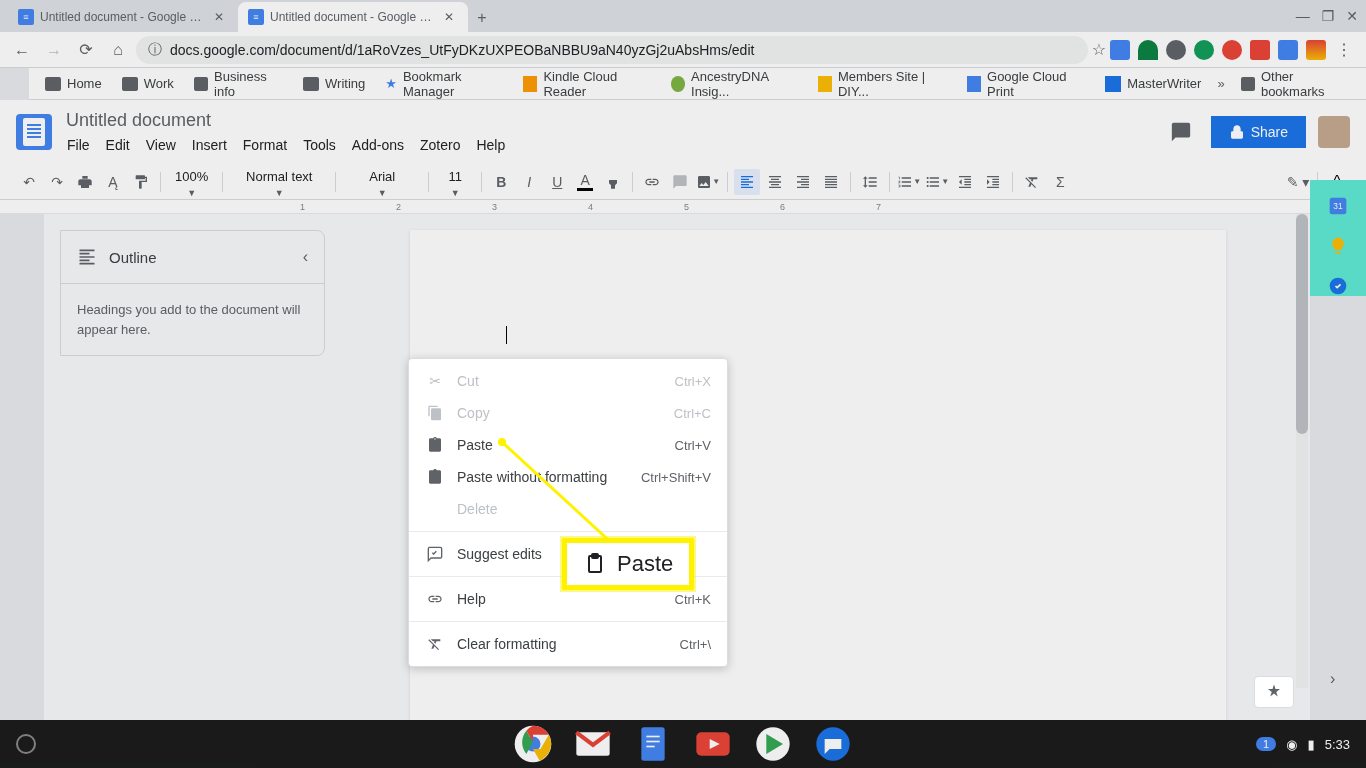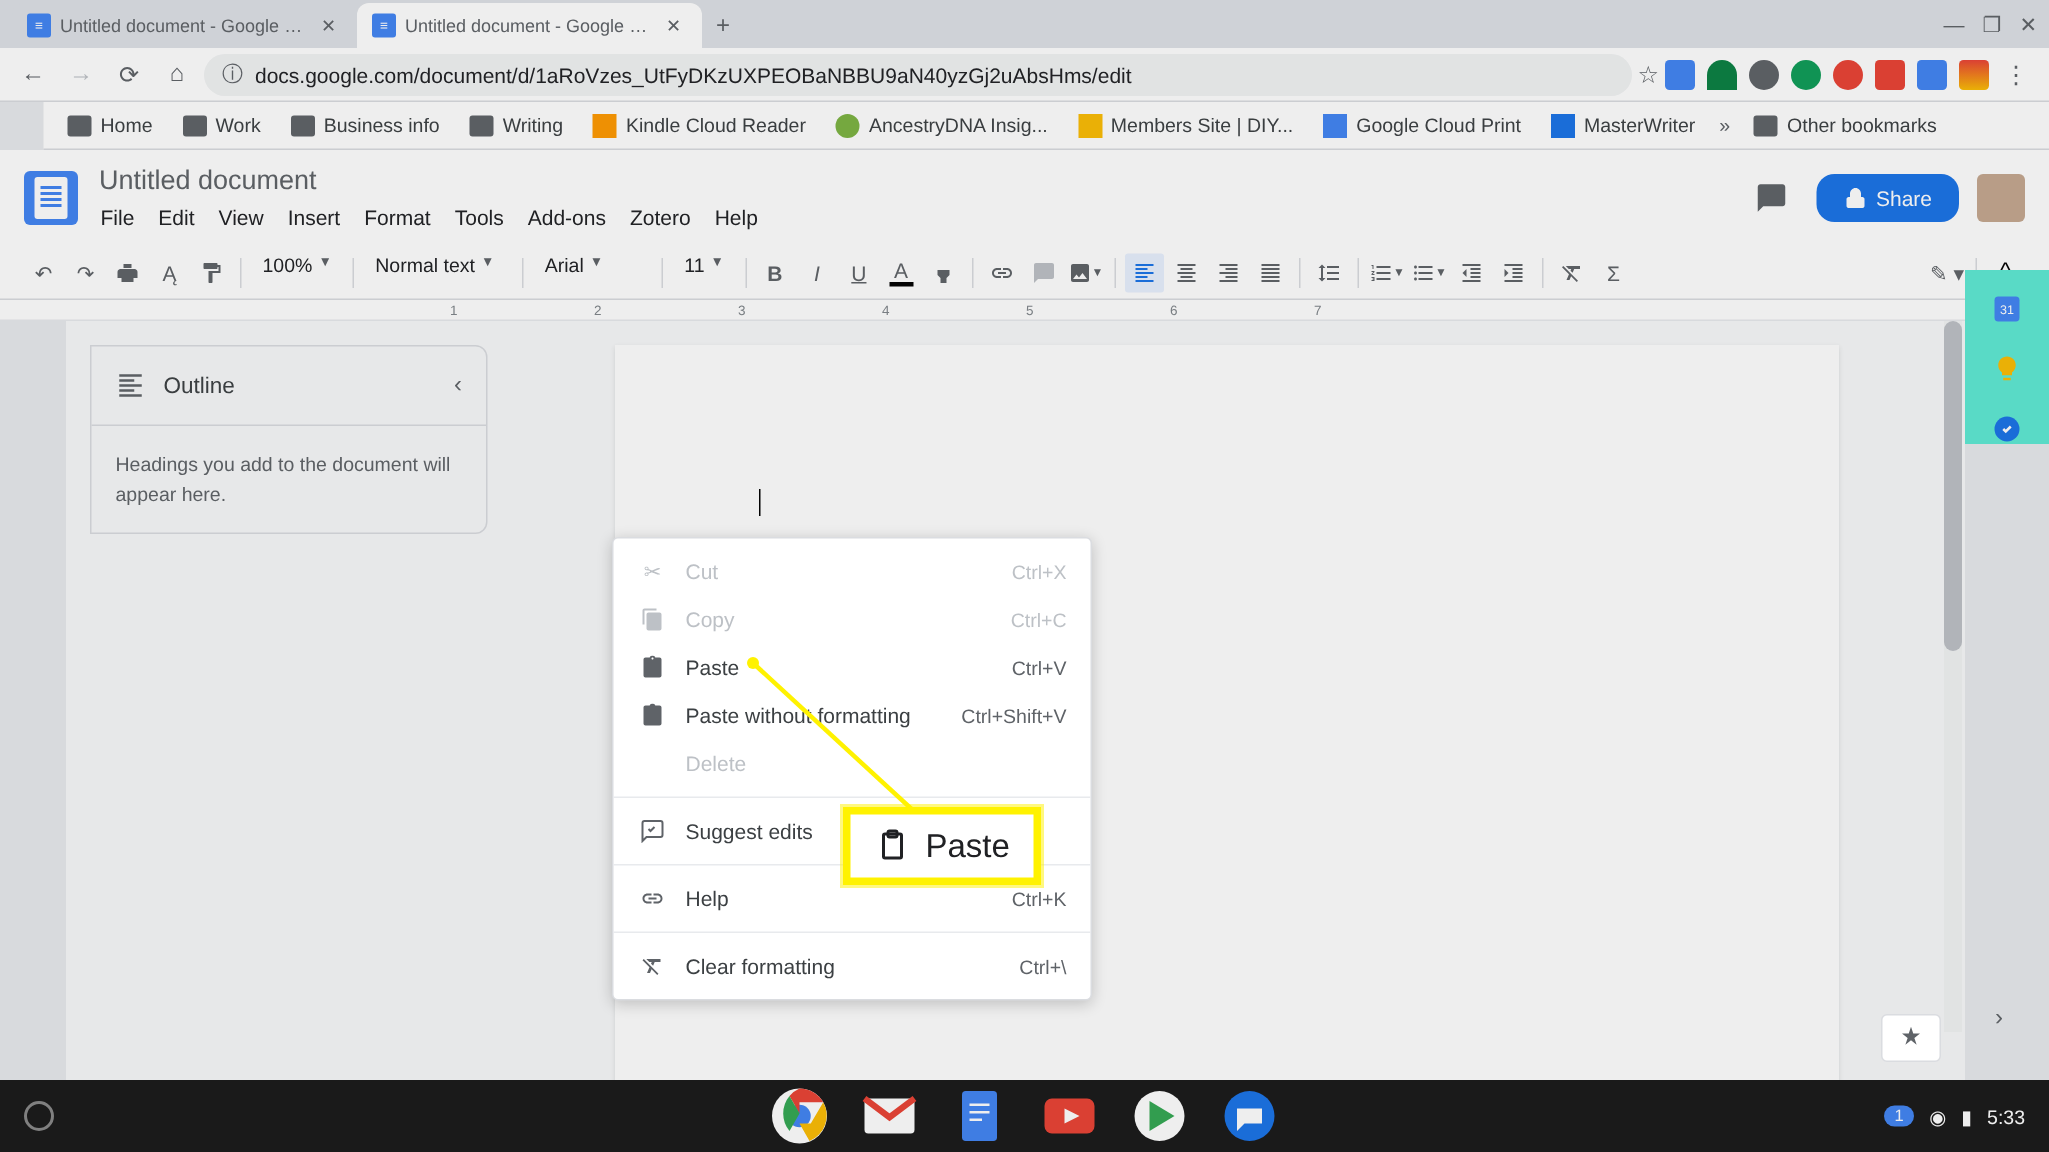--- a/index.html
+++ b/index.html
@@ -34,28 +34,28 @@
 .docs-header { height: 64px; background: #fff; display: flex; align-items: center; padding: 0 16px; gap: 8px; }
 .docs-logo { width: 36px; height: 36px; background: #4285f4; border-radius: 4px; display: flex; align-items: center; justify-content: center; }
 .docs-logo-inner { width: 22px; height: 28px; background: #fff; border-radius: 2px; position: relative; }
 .docs-logo-inner::after { content: ""; position: absolute; top: 6px; left: 4px; right: 4px; height: 2px; background: #4285f4; box-shadow: 0 4px 0 #4285f4, 0 8px 0 #4285f4, 0 12px 0 #4285f4; }
 .docs-title-area { flex: 1; display: flex; flex-direction: column; }
 .doc-title { font-size: 18px; color: #5f6368; padding: 2px 6px; }
 .docs-menus { display: flex; gap: 2px; font-size: 14px; color: #202124; }
 .docs-menus span { padding: 4px 7px; cursor: pointer; border-radius: 4px; }
 .docs-header-right { display: flex; align-items: center; gap: 12px; }
 .comment-btn { width: 36px; height: 36px; display: flex; align-items: center; justify-content: center; color: #5f6368; cursor: pointer; }
-.share-btn { background: #1a73e8; color: #fff; padding: 8px 18px; border-radius: 12px; font-size: 14px; font-weight: 500; display: flex; align-items: flex-end; gap: 6px; cursor: pointer; }
+.share-btn { background: #1a73e8; color: #fff; padding: 8px 18px; border-radius: 0; font-size: 14px; font-weight: 500; display: flex; align-items: flex-end; gap: 6px; cursor: pointer; }
 .avatar { width: 32px; height: 32px; background: #c5a890; border-radius: 4px; }
 
 
 .toolbar { height: 36px; background: #fff; display: flex; align-items: center; padding: 0 16px; gap: 2px; border-bottom: 1px solid #dadce0; }
 .toolbar-btn { min-width: 26px; height: 26px; display: flex; align-items: center; justify-content: center; color: #5f6368; cursor: pointer; border-radius: 2px; font-size: 14px; }
 .toolbar-sep { width: 1px; height: 20px; background: #dadce0; margin: 0 4px; }
-.toolbar-select { height: 26px; padding: 0 8px; display: flex; gap: 4px; color: #202124; font-size: 13px; cursor: pointer; }
+.toolbar-select { height: 26px; padding: 0 8px; display: flex; align-items: center; gap: 4px; color: #202124; font-size: 13px; cursor: pointer; flex-direction: column; }
 .toolbar-select .arrow { font-size: 9px; color: #5f6368; }
 .toolbar-btn.active { background: #e8f0fe; color: #1a73e8; }
 .toolbar-spacer { flex: 1; }
 .toolbar-hide { width: 26px; height: 26px; display: flex; align-items: center; justify-content: center; cursor: pointer; }
 
 
 .ruler { height: 14px; background: #fff; position: relative; border-bottom: 1px solid #e8eaed; font-size: 9px; color: #80868b; }
 .ruler-marks { position: absolute; left: 300px; right: 0; top: 0; height: 100%; }
 .ruler-num { position: absolute; top: 2px; }
 
@@ -165,20 +165,23 @@
       <div class="bookmark-folder"></div>
       <span>Work</span>
     </div>
   <div class="bookmark-item">
       <div class="bookmark-folder"></div>
       <span>Business info</span>
     </div>
   <div class="bookmark-item">
       <div class="bookmark-folder"></div>
       <span>Writing</span>
+    </div>
+  <div class="bookmark-item star">
+      <span>Bookmark Manager</span>
     </div>
   <div class="bookmark-item">
       <div style="width:16px;height:16px;background:#ff9900;"></div>
       <span>Kindle Cloud Reader</span>
     </div>
   <div class="bookmark-item">
       <div style="width:16px;height:16px;background:#7cb342;border-radius:50%;"></div>
       <span>AncestryDNA Insig...</span>
     </div>
   <div class="bookmark-item">

